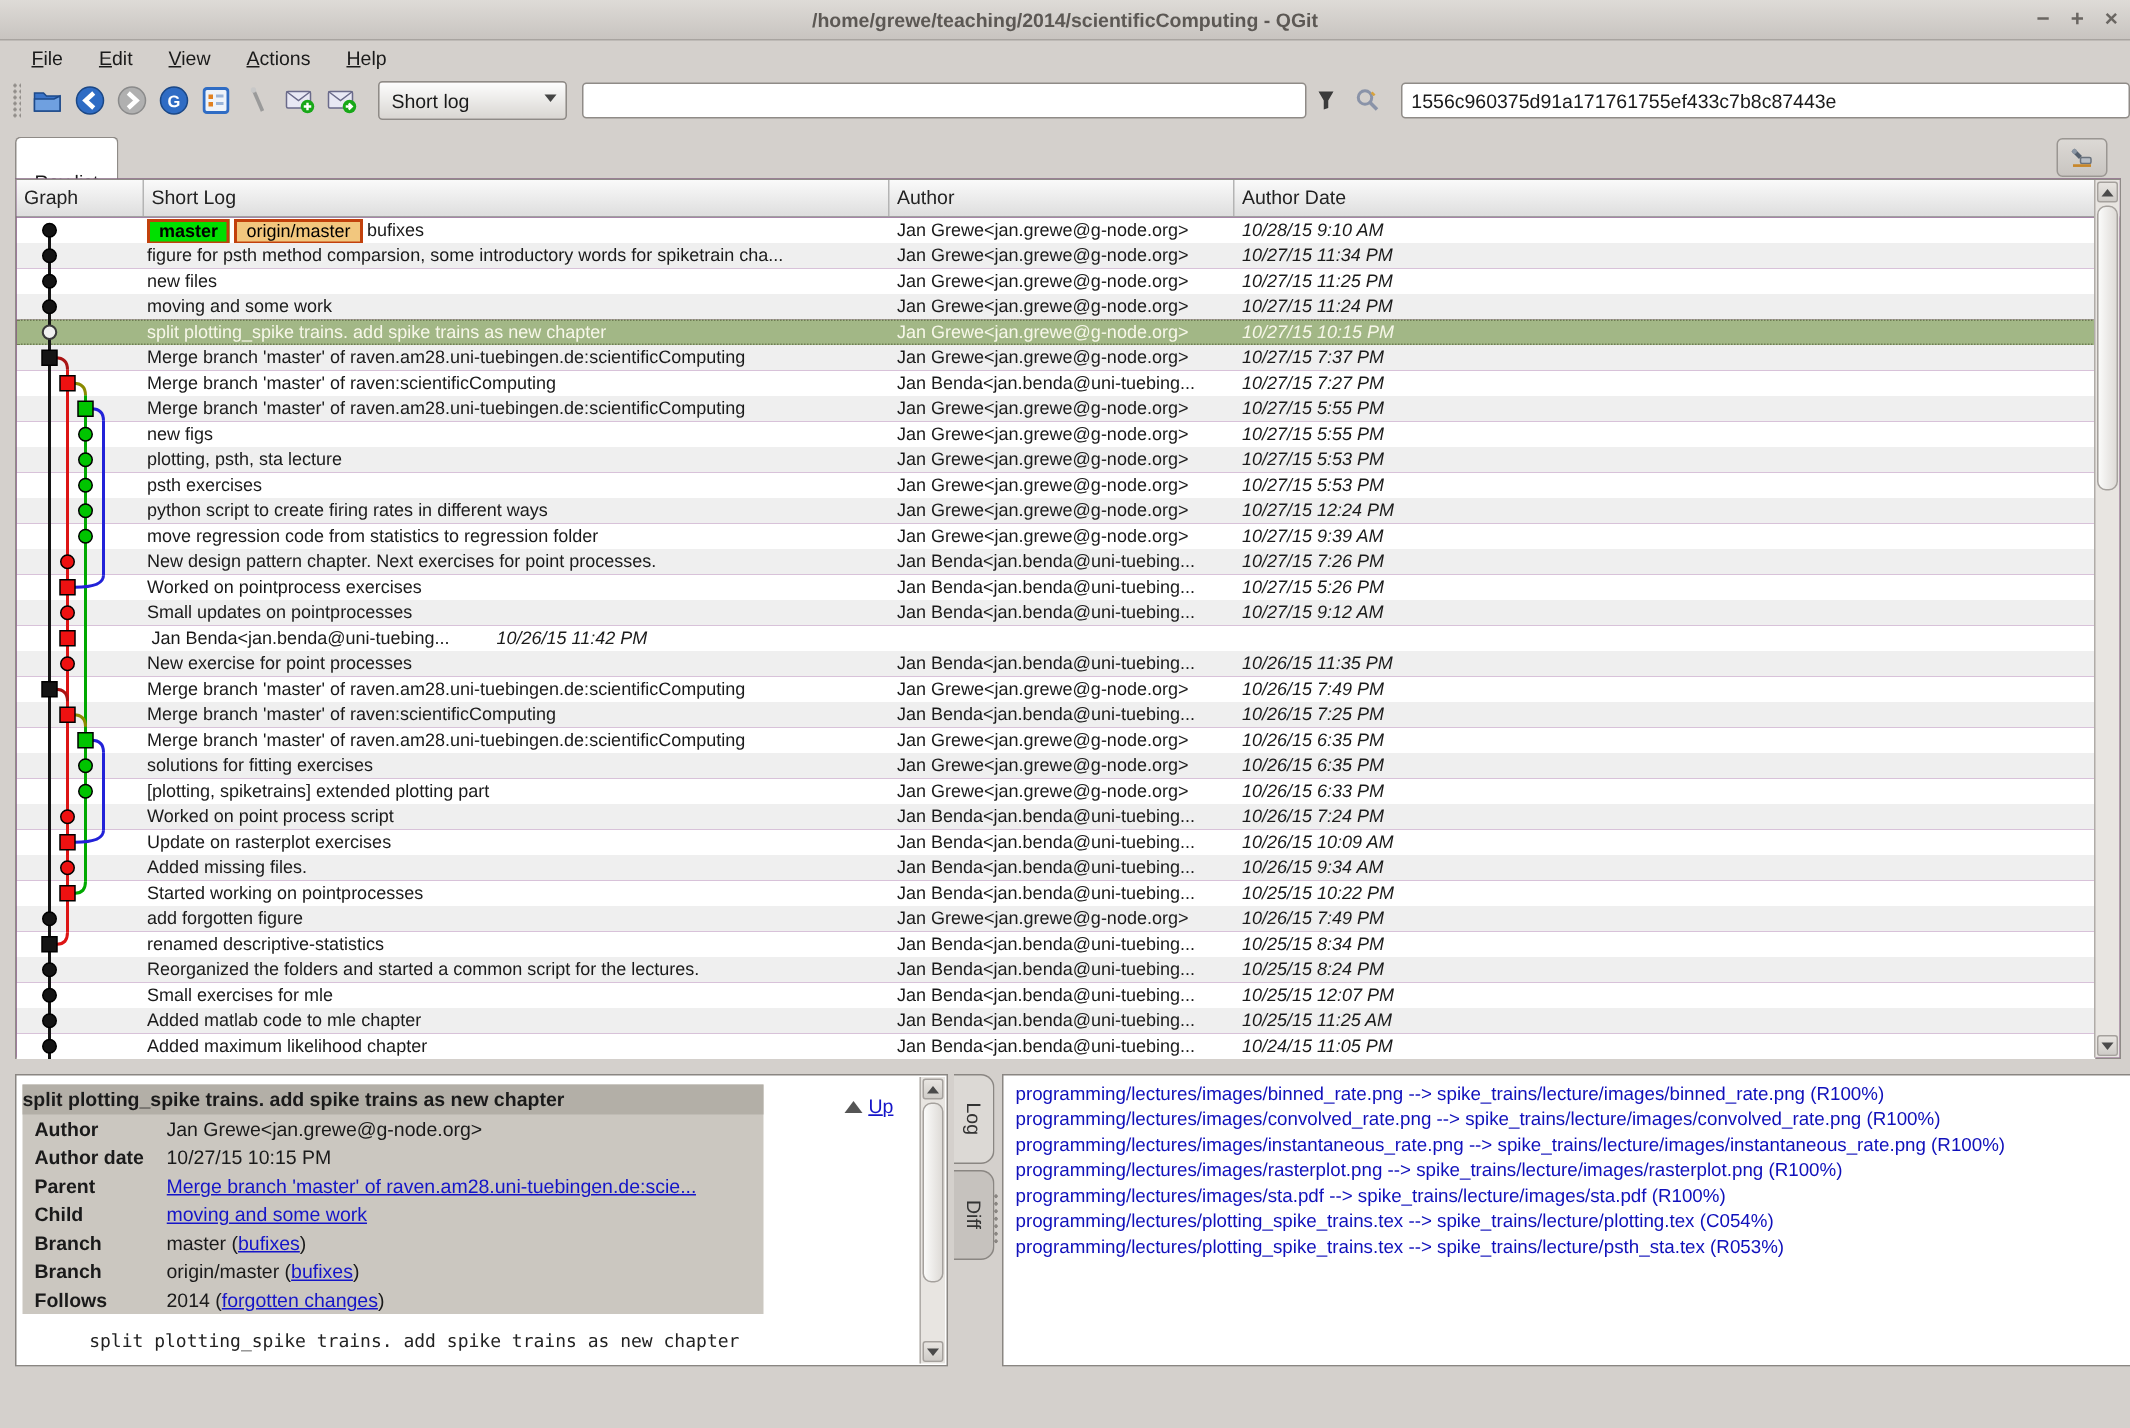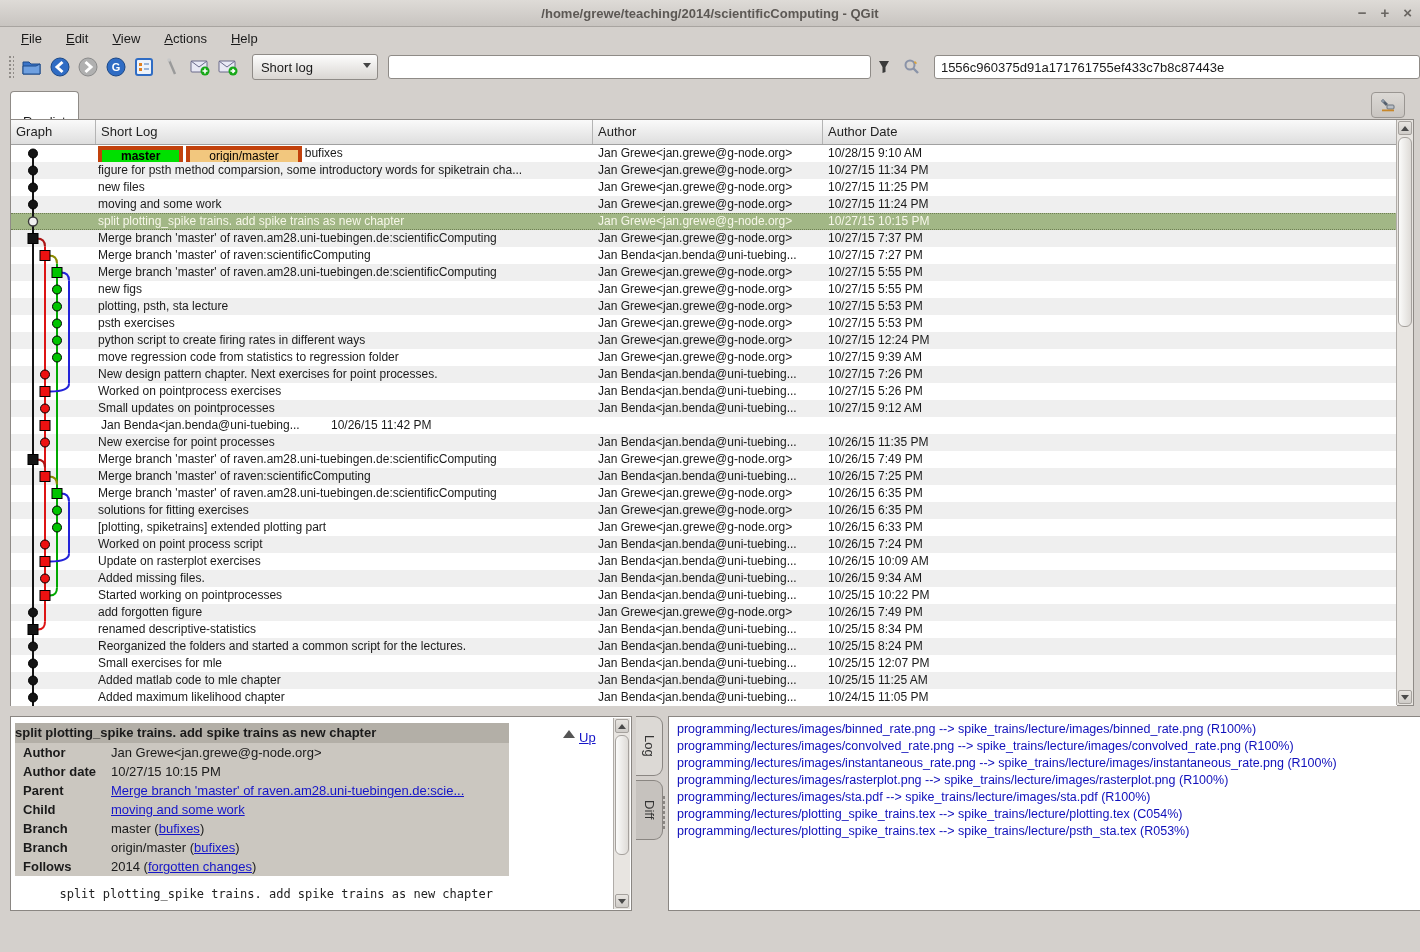--- a/index.html
+++ b/index.html
@@ -40,42 +40,42 @@
   .th{padding:4px 0 0 5px;box-sizing:border-box;border-right:1px solid #b4b4b4;font-size:13px;color:#222;}
   .th.cg{width:85px;} .th.cs{width:497px;} .th.ca{width:230px;} .th.cd{flex:1;border-right:none;}
   .rows{position:relative;width:1386px;height:561px;overflow:hidden;}
   .rrow{display:flex;height:17px;line-height:17px;font-size:12px;background:#fff;}
   .rrow.alt{background:#efefef;}
   .rrow.sel{background:#a2b786;color:#f7f7e9;border-top:1px dotted #6d7d52;border-bottom:1px dotted #6d7d52;
     height:15px;line-height:15px;}
   .rrow .cg{width:85px;} 
   .rrow .cs{width:497px;white-space:nowrap;overflow:hidden;padding-left:2px;box-sizing:border-box;}
   .rrow .ca{width:230px;white-space:nowrap;overflow:hidden;padding-left:5px;box-sizing:border-box;}
-  .rrow .cd{flex:1;white-space:nowrap;padding-left:5px;box-sizing:border-box;}
-  .badge{display:inline-block;border:4px solid #c2410c;padding:0 19px;margin:1px 3px 0 0;height:13px;line-height:13px;
+  .rrow .cd{flex:1;white-space:nowrap;padding-left:5px;box-sizing:border-box;font-style:italic;}
+  .badge{display:inline-block;border:2px solid #c2410c;padding:0 6px;margin:1px 3px 0 0;height:13px;line-height:13px;
     font-size:12px;color:#000;vertical-align:top;}
   #graph-svg{position:absolute;left:0;top:0;pointer-events:none;}
   
   .vscroll{position:absolute;background:#e8e5e1;border-left:1px solid #b0aca8;}
   .sb-btn{position:absolute;left:1px;width:14px;height:14px;background:linear-gradient(#e8e5e1,#cfccc8);
     border:1px solid #a5a19d;border-radius:2px;box-sizing:border-box;display:flex;align-items:center;justify-content:center;}
   .sb-tri-up{width:0;height:0;border-left:4px solid transparent;border-right:4px solid transparent;border-bottom:5px solid #4a4a4a;}
   .sb-tri-dn{width:0;height:0;border-left:4px solid transparent;border-right:4px solid transparent;border-top:5px solid #4a4a4a;}
   .sb-thumb{position:absolute;left:1px;width:14px;background:linear-gradient(90deg,#fbfbfa,#dedbd7);
     border:1px solid #a5a19d;border-radius:6px;box-sizing:border-box;}
   
   .panel{position:absolute;background:#fff;border:1px solid #8a8682;box-sizing:border-box;}
   #left-panel{left:10px;top:716px;width:622px;height:195px;}
   .info-box{position:absolute;left:4px;top:6px;width:494px;background:#cbc7c0;font-size:13px;}
   .ib-row{display:flex;min-height:19px;align-items:center;}
   .ib-title{background:#b3afa7;font-weight:bold;text-align:center;height:20px;line-height:20px;}
   .ib-label{width:88px;font-weight:bold;padding-left:8px;flex:none;}
   .ib-val{white-space:nowrap;overflow:hidden;}
   a.lnk{color:#1515c8;text-decoration:underline;cursor:pointer;}
-  .up-link{position:absolute;left:552px;top:13px;display:flex;align-items:flex-start;gap:4px;font-size:13px;}
+  .up-link{position:absolute;left:552px;top:13px;display:flex;align-items:center;gap:4px;font-size:13px;}
   .up-tri{width:0;height:0;border-left:6px solid transparent;border-right:6px solid transparent;border-bottom:8px solid #555;}
   .commit-msg{position:absolute;left:34px;top:170px;font-family:"DejaVu Sans Mono",monospace;font-size:12px;color:#222;white-space:pre;}
   
   .side-tabs{position:absolute;left:636px;top:716px;width:28px;}
   .vtab{width:26px;height:58px;border:1px solid #8a8682;border-left:none;border-radius:0 9px 9px 0;
     display:flex;align-items:center;justify-content:center;margin-bottom:4px;
     writing-mode:vertical-rl;font-size:13px;color:#333;background:#c6c2be;}
   .vtab.active{background:#dcd9d5;}
   #right-panel{left:668px;top:716px;width:790px;height:195px;overflow:hidden;}
   .file-line{height:17px;line-height:17px;font-size:12.5px;color:#1010bb;white-space:nowrap;padding-left:8px;}

